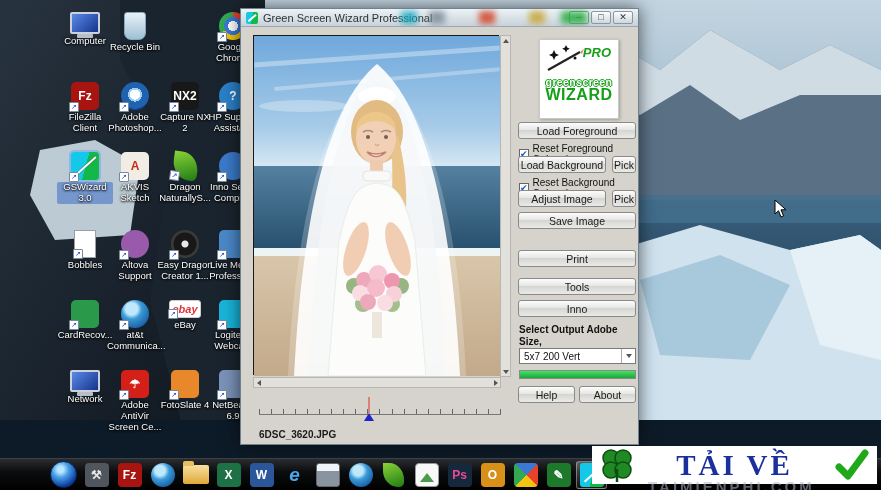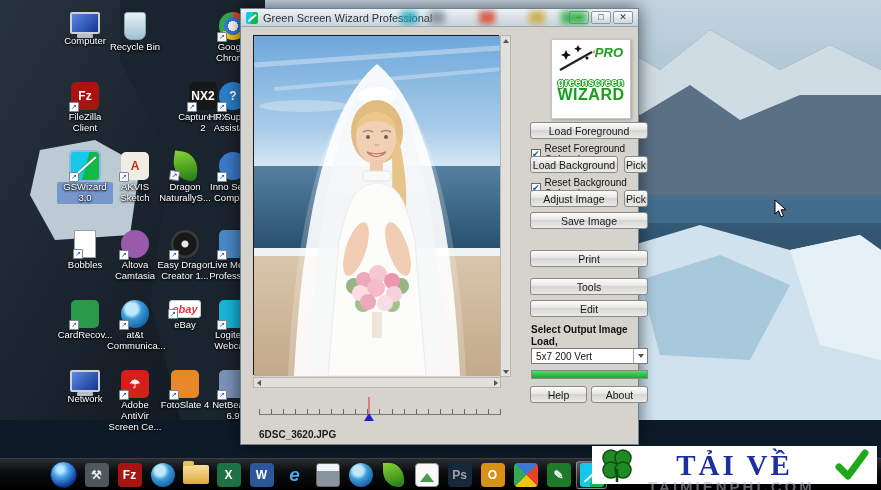--- a/index.html
+++ b/index.html
@@ -84,21 +84,21 @@
   #slider-track { position:absolute; left:0; top:9px; width:100%; border-top:1px solid #777; }
   #slider-ticks { position:absolute; left:0; top:4px; width:100%; display:flex; justify-content:space-between; }
   .tick { width:1px; height:5px; background:#666; }
   #slider-pointer { position:absolute; top:8px; width:0; height:0; transform:translateX(-50%);
                     border-left:5px solid transparent; border-right:5px solid transparent; border-bottom:8px solid #2222cc; }
   #slider-line { position:absolute; top:-8px; width:1px; height:16px; background:#e03020; transform:translateX(-50%); }
 
   #filename { position:absolute; left:10px; top:420px; font-size:10px; font-weight:bold; color:#1a1a1a;padding-left:8px; }
 
   
-  #right-panel { position:absolute; left:277px; top:0; width:118px; height:437px;margin-left:12px; }
+  #right-panel { position:absolute; left:277px; top:0; width:118px; height:437px; }
   #logo-box { position:absolute; left:21px; top:30px; width:80px; height:80px; background:#fff;
               border:1px solid #c8c8c8; box-shadow:1px 1px 3px rgba(0,0,0,.25); overflow:hidden; }
   #logo-pro { position:absolute; right:7px; top:5px; color:#16a018; font-weight:bold; font-size:13px; font-style:italic; }
   #logo-line1 { position:absolute; left:0; right:0; top:36px; text-align:center; font-size:10.5px; font-weight:bold;
                 color:#fff; letter-spacing:.4px;
                 text-shadow:-1px 0 #16a018,1px 0 #16a018,0 -1px #16a018,0 1px #16a018; }
   #logo-line2 { position:absolute; left:0; right:0; top:46px; text-align:center; font-size:16px; font-weight:bold;
                 color:#16a018; letter-spacing:.5px; }
   .btn { position:absolute; left:0; width:118px; height:17px; border:1px solid #8a8a88; border-radius:3px;
          background:linear-gradient(#fdfdfd,#e6e6e4 45%,#d4d4d1 46%,#eaeae8); font-size:10.5px; color:#1a1a1a;
@@ -222,21 +222,31 @@
       <div class="desk-icon" style="left: 57px; top: 82px;">
       <div class="di-glyph k-square" style="background: rgb(168, 21, 16);">
         <span class="di-letters" style="color: rgb(255, 255, 255);">Fz</span>
         <span class="di-shortcut" style="display: block;"></span>
       </div>
       <div class="di-label">
           <div>FileZilla</div>
           <div>Client</div>
         </div>
     </div>
-      <div class="desk-icon" style="left: 157px; top: 82px; margin-left: 18px;">
+      <div class="desk-icon" style="left: 107px; top: 82px;">
+      <div class="di-glyph k-camera">
+        <span class="di-letters"></span>
+        <span class="di-shortcut" style="display: block;"></span>
+      </div>
+      <div class="di-label">
+          <div>Adobe</div>
+          <div>Photoshop...</div>
+        </div>
+    </div>
+      <div class="desk-icon" style="left: 157px; top: 82px;">
       <div class="di-glyph k-square" style="background: rgb(24, 24, 24);">
         <span class="di-letters" style="color: rgb(255, 255, 255);">NX2</span>
         <span class="di-shortcut" style="display: block;"></span>
       </div>
       <div class="di-label">
           <div>Capture NX 2</div>
         </div>
     </div>
       <div class="desk-icon" style="left: 205px; top: 82px;">
       <div class="di-glyph k-circle" style="background: rgb(42, 127, 200);">
@@ -295,21 +305,21 @@
           <div>Bobbles</div>
         </div>
     </div>
       <div class="desk-icon" style="left: 107px; top: 230px;">
       <div class="di-glyph k-circle" style="background: rgb(154, 90, 172);">
         <span class="di-letters"></span>
         <span class="di-shortcut" style="display: block;"></span>
       </div>
       <div class="di-label">
           <div>Altova</div>
-          <div>Camtasia</div>
+          <div>Support</div>
         </div>
     </div>
       <div class="desk-icon" style="left: 157px; top: 230px;">
       <div class="di-glyph k-disc">
         <span class="di-letters"></span>
         <span class="di-shortcut" style="display: block;"></span>
       </div>
       <div class="di-label">
           <div>Easy Dragon</div>
           <div>Creator 1...</div>
@@ -551,24 +561,24 @@
       <div class="btn pick" style="top:147px">Pick</div>
       <div class="chk-row" style="top:168px">
         <span class="chk-box checked"></span>
         <span class="chk-label">Reset Background OnLoad</span>
       </div>
       <div class="btn small" style="top:181px">Adjust Image</div>
       <div class="btn pick" style="top:181px">Pick</div>
       <div class="btn" style="top:203px">Save Image</div>
       <div class="btn" style="top:241px">Print</div>
       <div class="btn" style="top:269px">Tools</div>
-      <div class="btn" style="top:291px">Edit</div>
+      <div class="btn" style="top:291px">Inno</div>
 
       <div id="out-label">
-        <div>Select Output Image Load,</div>
+        <div>Select Output Adobe Size,</div>
         <div>Orientation,DPI</div>
       </div>
       <div id="combo">
         <span id="combo-value">5x7 200 Vert</span>
         <span id="combo-arrow">
             <span class="tri-down"></span>
           </span>
       </div>
       <div id="progress">
         <div id="progress-fill" style="width: 100%;"></div>
@@ -609,21 +619,21 @@
       <div class="tb-item">
       <div class="tb-glyph tk-globe"></div>
     </div>
       <div class="tb-item">
       <div class="tb-glyph tk-leaf"></div>
     </div>
       <div class="tb-item">
       <div class="tb-glyph tk-photo"></div>
     </div>
       <div class="tb-item">
-      <div class="tb-glyph tk-square" style="background: rgb(21, 40, 60); color: #a3a3a3;">Ps</div>
+      <div class="tb-glyph tk-square" style="background: rgb(21, 40, 60); color: #ec4899;">Ps</div>
     </div>
       <div class="tb-item">
       <div class="tb-glyph tk-square" style="background: rgb(216, 144, 24); color: rgb(255, 255, 255);">O</div>
     </div>
       <div class="tb-item">
       <div class="tb-glyph tk-pinwheel"></div>
     </div>
       <div class="tb-item">
       <div class="tb-glyph tk-circle" style="background: rgb(28, 122, 42); color: rgb(255, 255, 255);">✎</div>
     </div>

